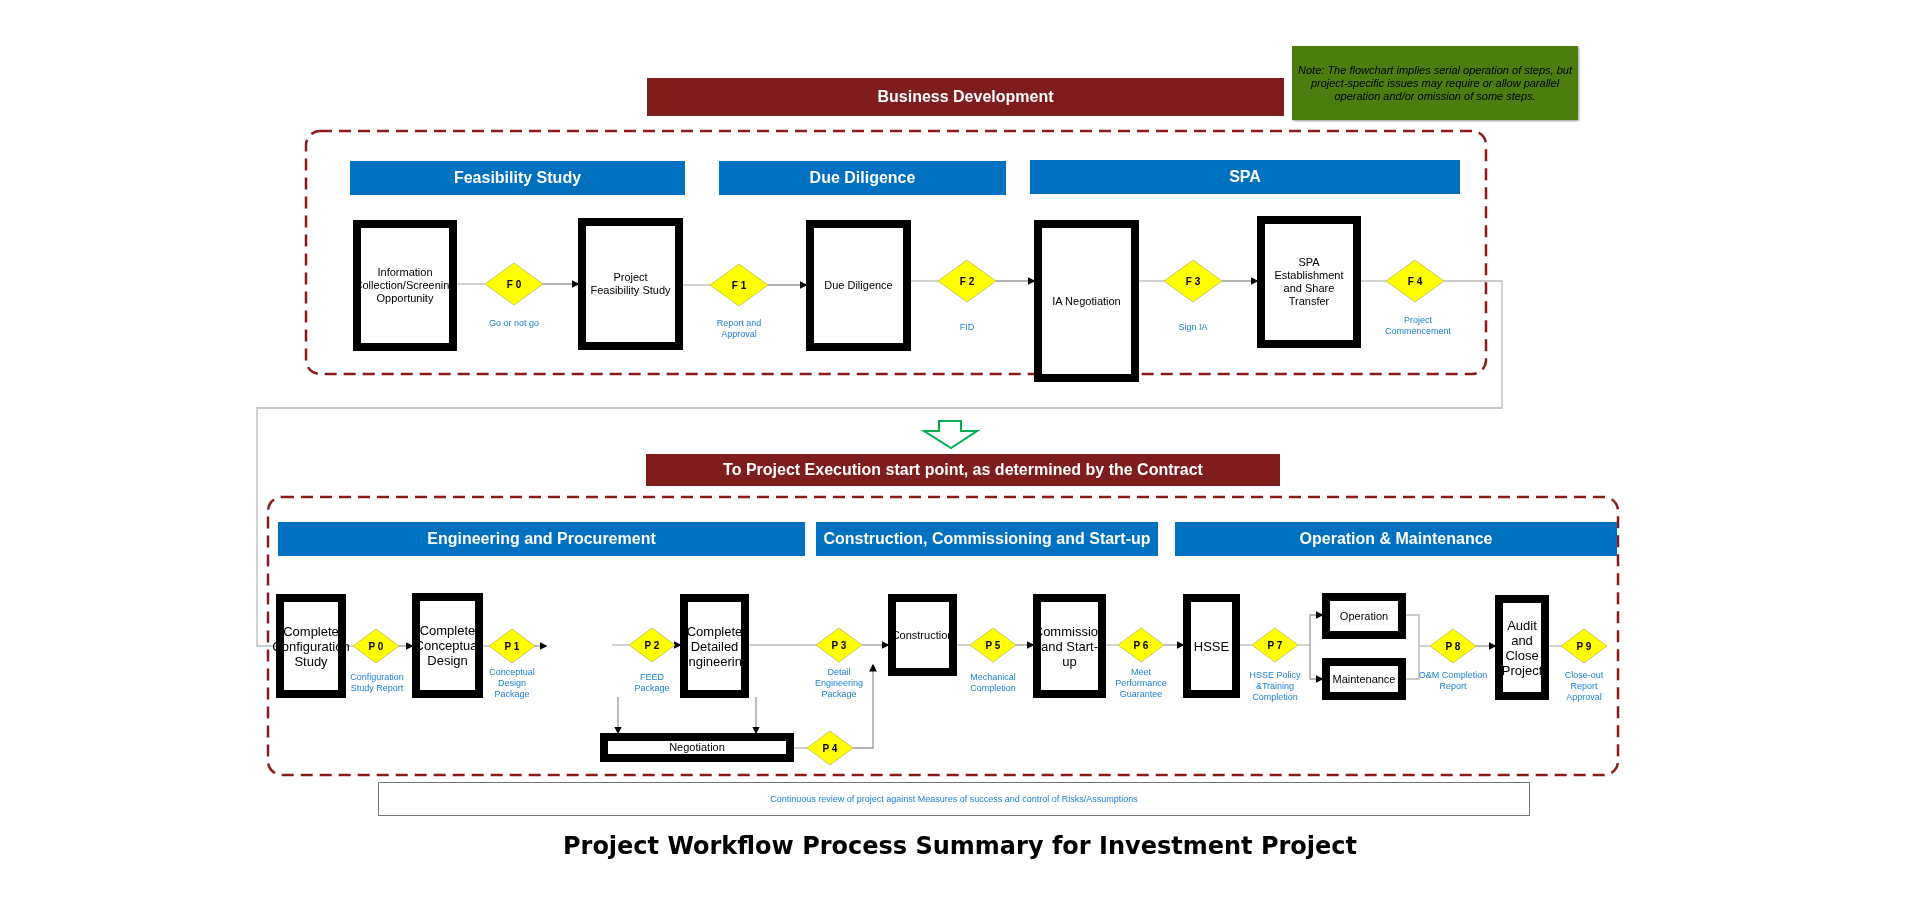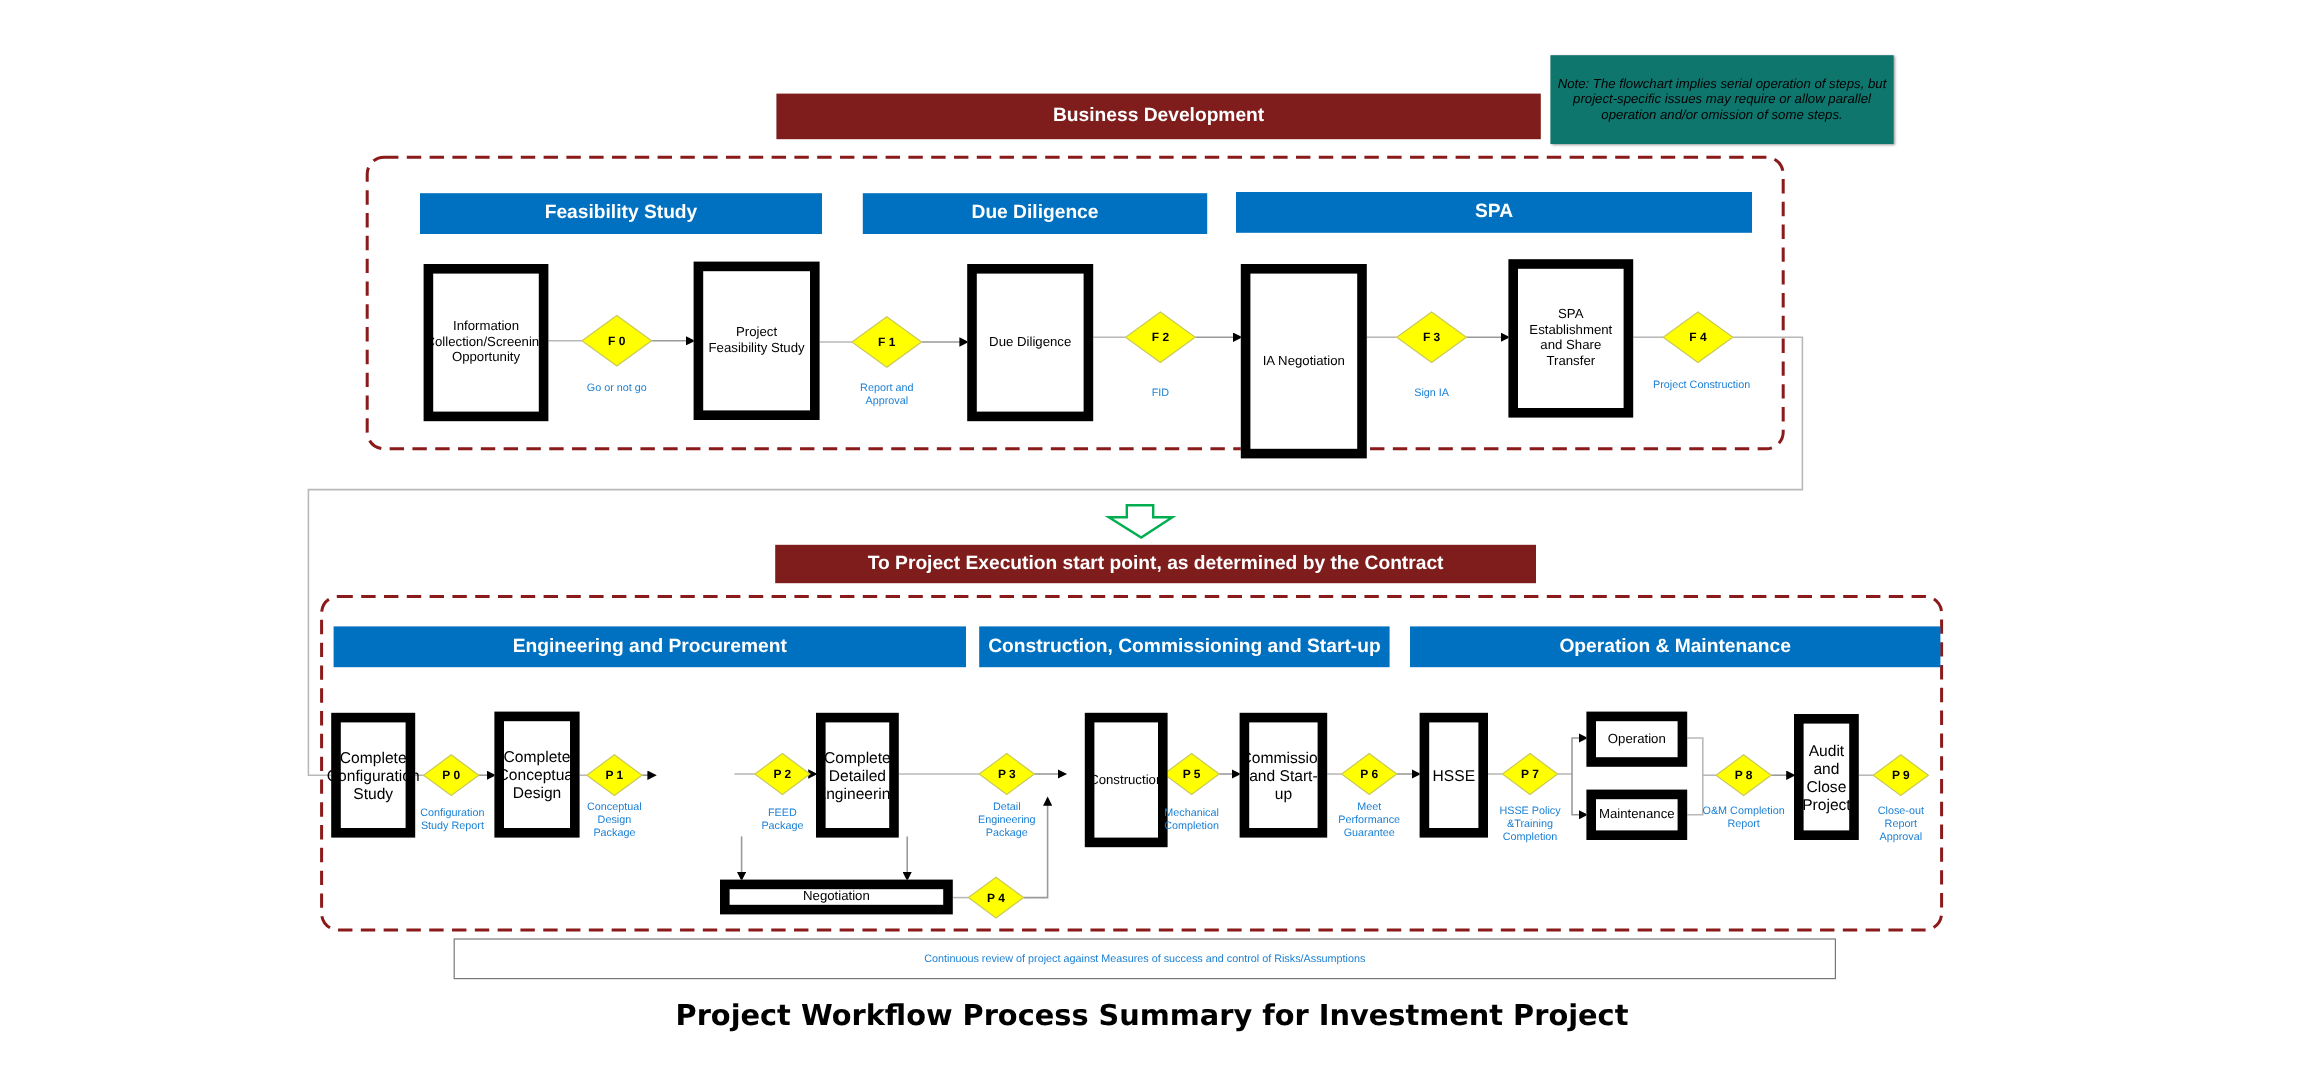--- a/index.html
+++ b/index.html
@@ -1,21 +1,21 @@
 <!DOCTYPE html>
 <html><head>
 <meta charset="utf-8">
 <style>
   html, body { margin: 0; padding: 0; background: #ffffff; }
   body { width: 1920px; height: 906px; position: relative; overflow: hidden; font-family: "Liberation Sans", sans-serif; }
   #diagram { position: absolute; left: 0; top: 0; width: 1920px; height: 906px; }
   .abs { position: absolute; box-sizing: border-box; }
   .band-green { background: #7f1d1d; color: #fff; font-weight: bold; font-size: 16px; display: flex; align-items: center; justify-content: center; }
   .band-blue { background: #0070c0; color: #fff; font-weight: bold; font-size: 16px; display: flex; align-items: center; justify-content: center; }
-  .note { background: #0f766e; color: #000; font-style: italic; font-size: 11px; line-height: 13px; text-align: center; display: flex; align-items: center; justify-content: center; padding: 4px 6px; box-shadow: 1px 1px 2px #999; }
+  .note { background: #4d7c0f; color: #000; font-style: italic; font-size: 11px; line-height: 13px; text-align: center; display: flex; align-items: center; justify-content: center; padding: 4px 6px; box-shadow: 1px 1px 2px #999; }
   .step { background: #fff; border: 8px solid #000000; color: #000; font-size: 11px; line-height: 13px; text-align: center; display: flex; align-items: center; justify-content: center; padding: 2px; }
   .step.lg { font-size: 13px; line-height: 15px; }
   .gate-label { color: #1a7fd4; font-size: 9px; line-height: 11px; text-align: center; }
   .review { border: 1px solid #777; background: #fff; color: #1a7fd4; font-size: 9px; display: flex; align-items: center; justify-content: center; }
   .title { font-family: "DejaVu Sans", sans-serif; font-weight: bold; font-size: 24px; color: #000; text-align: center; }
 </style>
 </head>
 <body>
 
 <div id="diagram">
@@ -149,33 +149,33 @@
   <div class="abs step" style="left:353px;top:220px;width:104px;height:131px;">Information Collection/Screening Opportunity</div>
   <div class="abs step" style="left:578px;top:218px;width:105px;height:132px;">Project Feasibility Study</div>
   <div class="abs step" style="left:806px;top:220px;width:105px;height:131px;">Due Diligence</div>
   <div class="abs step" style="left:1034px;top:220px;width:105px;height:162px;">IA Negotiation</div>
   <div class="abs step" style="left:1257px;top:216px;width:104px;height:132px;">SPA Establishment and Share Transfer</div>
 
   <div class="abs gate-label" style="left:474px;top:318px;width:80px;">Go or not go</div>
   <div class="abs gate-label" style="left:699px;top:318px;width:80px;">Report and Approval</div>
   <div class="abs gate-label" style="left:927px;top:322px;width:80px;">FID</div>
   <div class="abs gate-label" style="left:1153px;top:322px;width:80px;">Sign IA</div>
-  <div class="abs gate-label" style="left:1375px;top:315px;width:86px;">Project Construction</div>
+  <div class="abs gate-label" style="left:1375px;top:315px;width:86px;">Project Commencement</div>
 
   <div class="abs band-green" style="left:646px;top:454px;width:634px;height:32px;">To Project Execution start point, as determined by the Contract</div>
 
   <div class="abs band-blue" style="left:278px;top:522px;width:527px;height:34px;">Engineering and Procurement</div>
   <div class="abs band-blue" style="left:816px;top:522px;width:342px;height:34px;">Construction, Commissioning and Start-up</div>
   <div class="abs band-blue" style="left:1175px;top:522px;width:442px;height:34px;">Operation &amp; Maintenance</div>
 
   <div class="abs step lg" style="left:276px;top:594px;width:70px;height:104px;">Complete Configuration Study</div>
   <div class="abs step lg" style="left:412px;top:593px;width:71px;height:105px;">Complete Conceptual Design</div>
   <div class="abs step lg" style="left:680px;top:594px;width:69px;height:104px;">Complete Detailed Engineering</div>
   <div class="abs step" style="left:600px;top:733px;width:194px;height:29px;">Negotiation</div>
-  <div class="abs step" style="left:888px;top:594px;width:69px;height:112px;margin-left:16px;">Construction</div>
+  <div class="abs step" style="left:888px;top:594px;width:69px;height:82px;">Construction</div>
   <div class="abs step lg" style="left:1033px;top:594px;width:73px;height:104px;">Commission and Start-up</div>
   <div class="abs step lg" style="left:1183px;top:594px;width:57px;height:104px;">HSSE</div>
   <div class="abs step" style="left:1322px;top:593px;width:84px;height:46px;">Operation</div>
   <div class="abs step" style="left:1322px;top:658px;width:84px;height:42px;">Maintenance</div>
   <div class="abs step lg" style="left:1495px;top:595px;width:54px;height:105px;">Audit and Close Project</div>
 
   <div class="abs gate-label" style="left:341px;top:672px;width:72px;">Configuration Study Report</div>
   <div class="abs gate-label" style="left:482px;top:667px;width:60px;">Conceptual Design Package</div>
   <div class="abs gate-label" style="left:622px;top:672px;width:60px;">FEED Package</div>
   <div class="abs gate-label" style="left:806px;top:667px;width:66px;">Detail Engineering Package</div>

